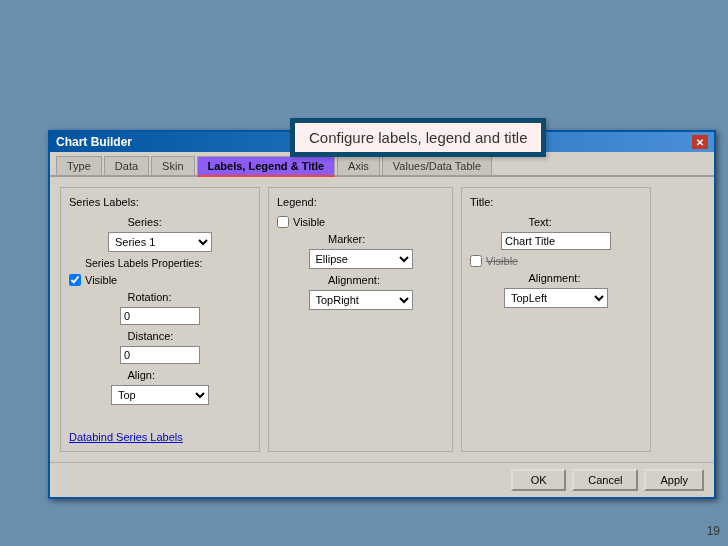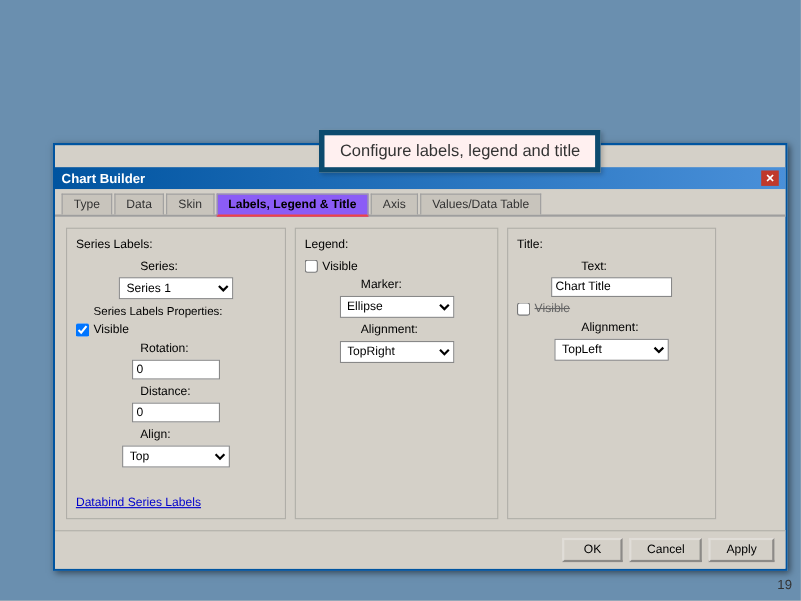--- a/index.html
+++ b/index.html
@@ -38,21 +38,20 @@
 
     .dialog-titlebar {
       background: linear-gradient(to right, #0054a0, #4a90d9);
       color: white;
       padding: 3px 6px;
       display: flex;
       align-items: center;
       justify-content: space-between;
       font-size: 12px;
       font-weight: bold;
-      margin-top: 20px;
     }
 
     .dialog-close-btn {
       background: #c0392b;
       color: white;
       border: none;
       width: 16px;
       height: 14px;
       font-size: 10px;
       cursor: pointer;

